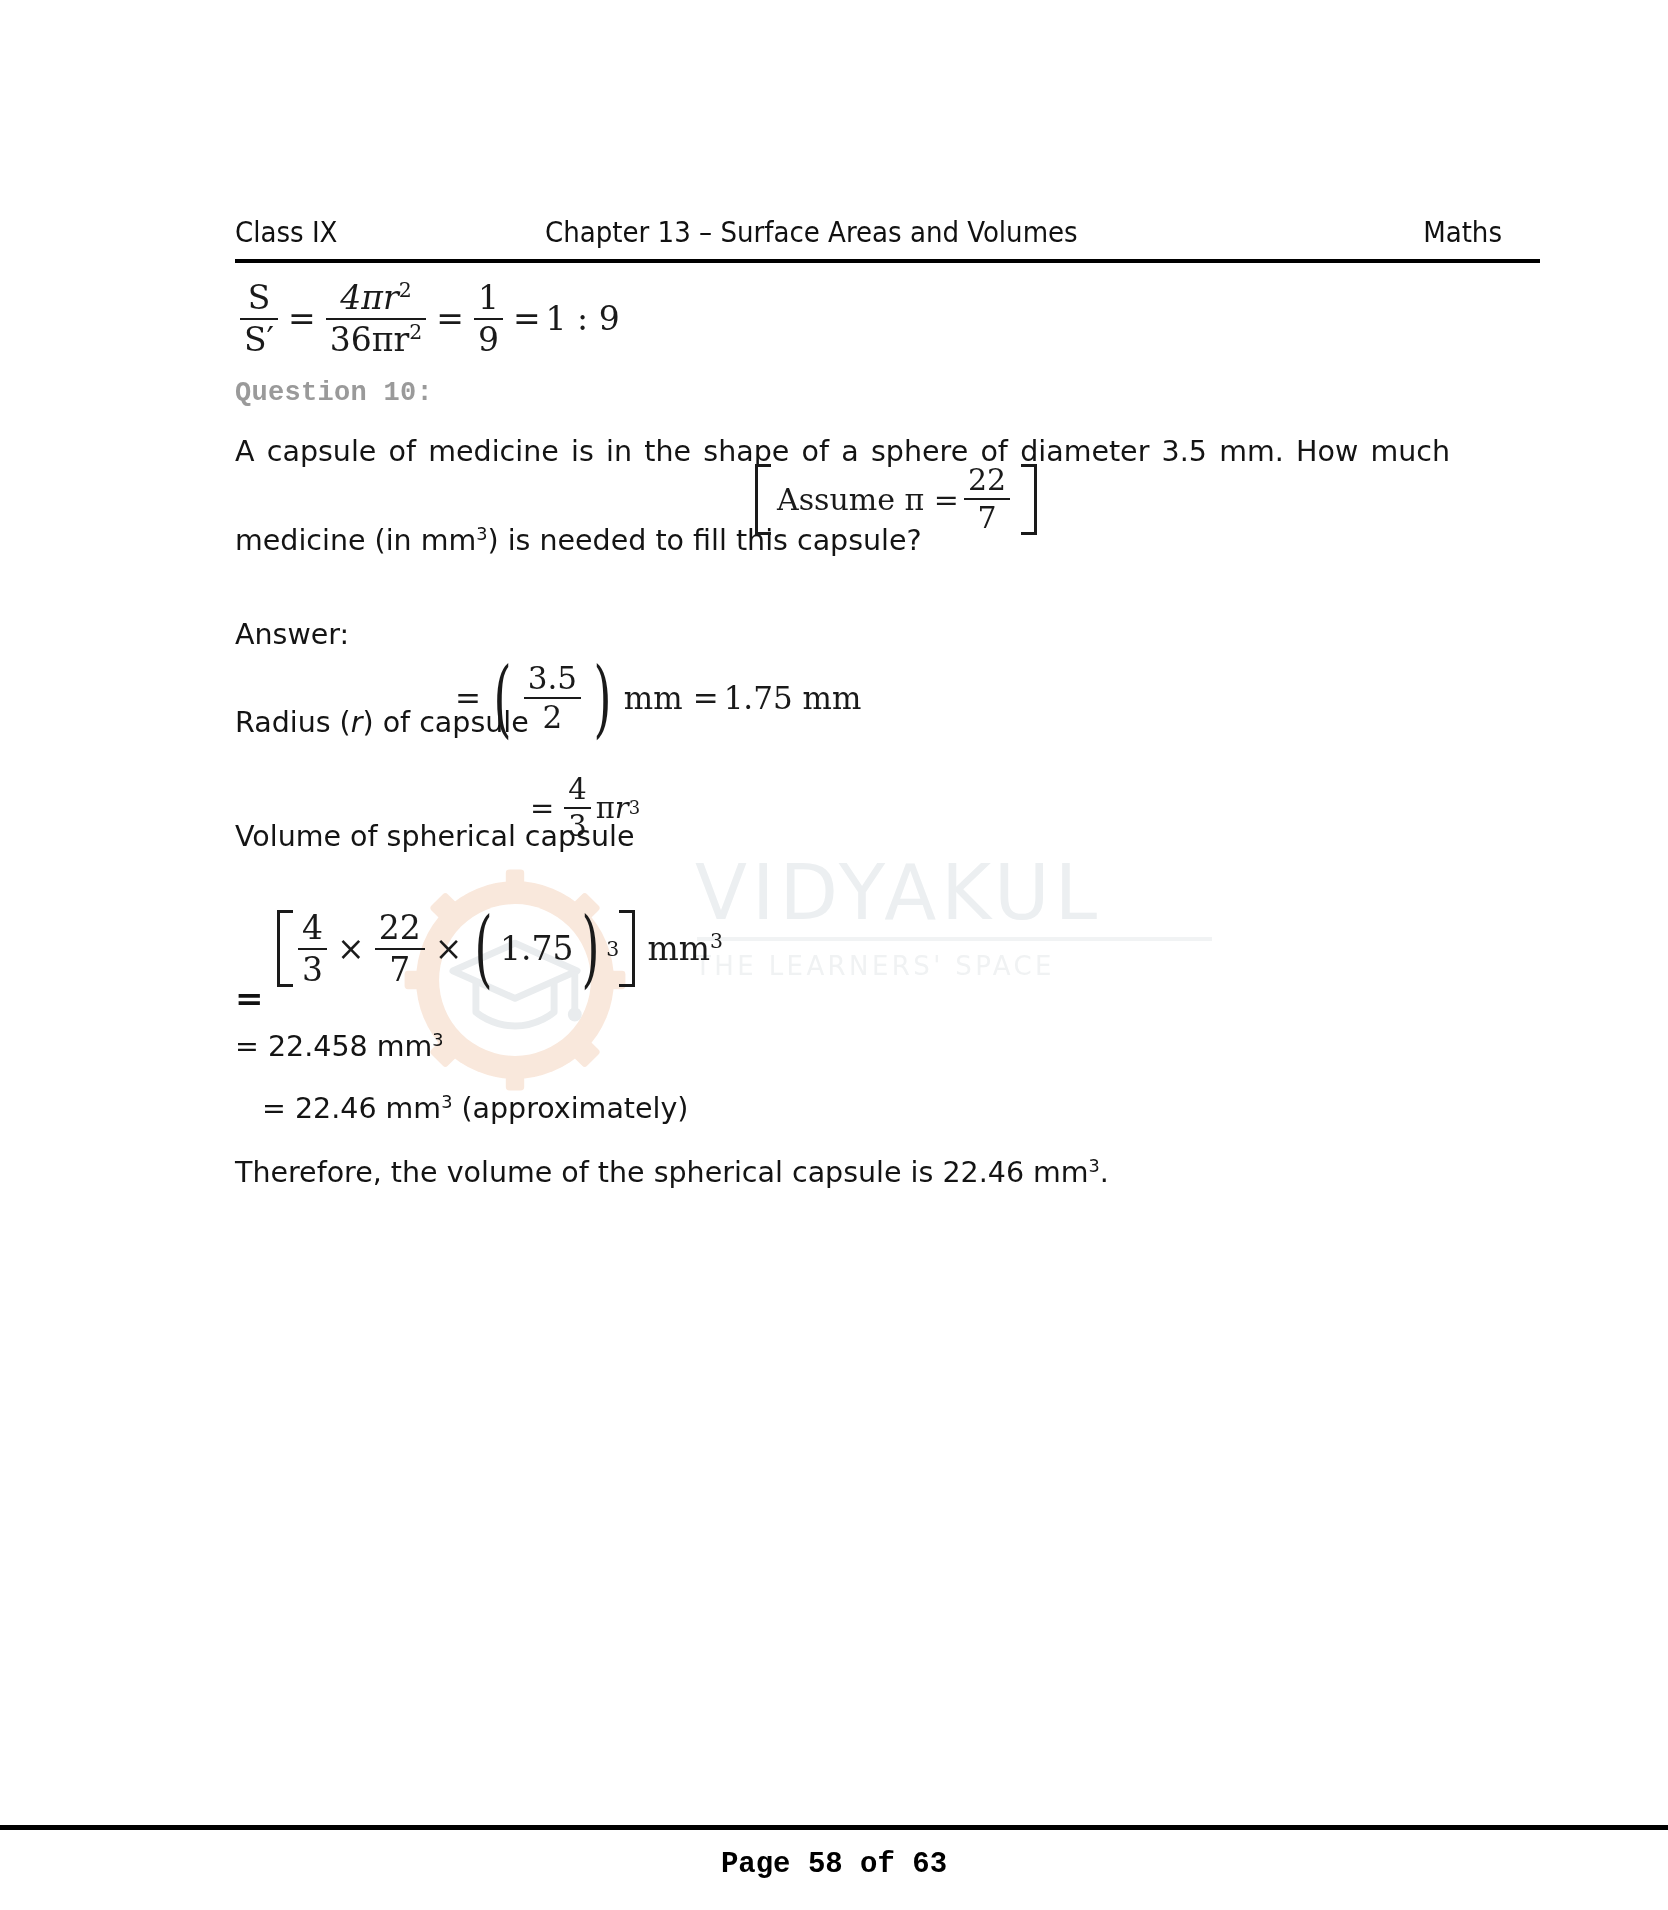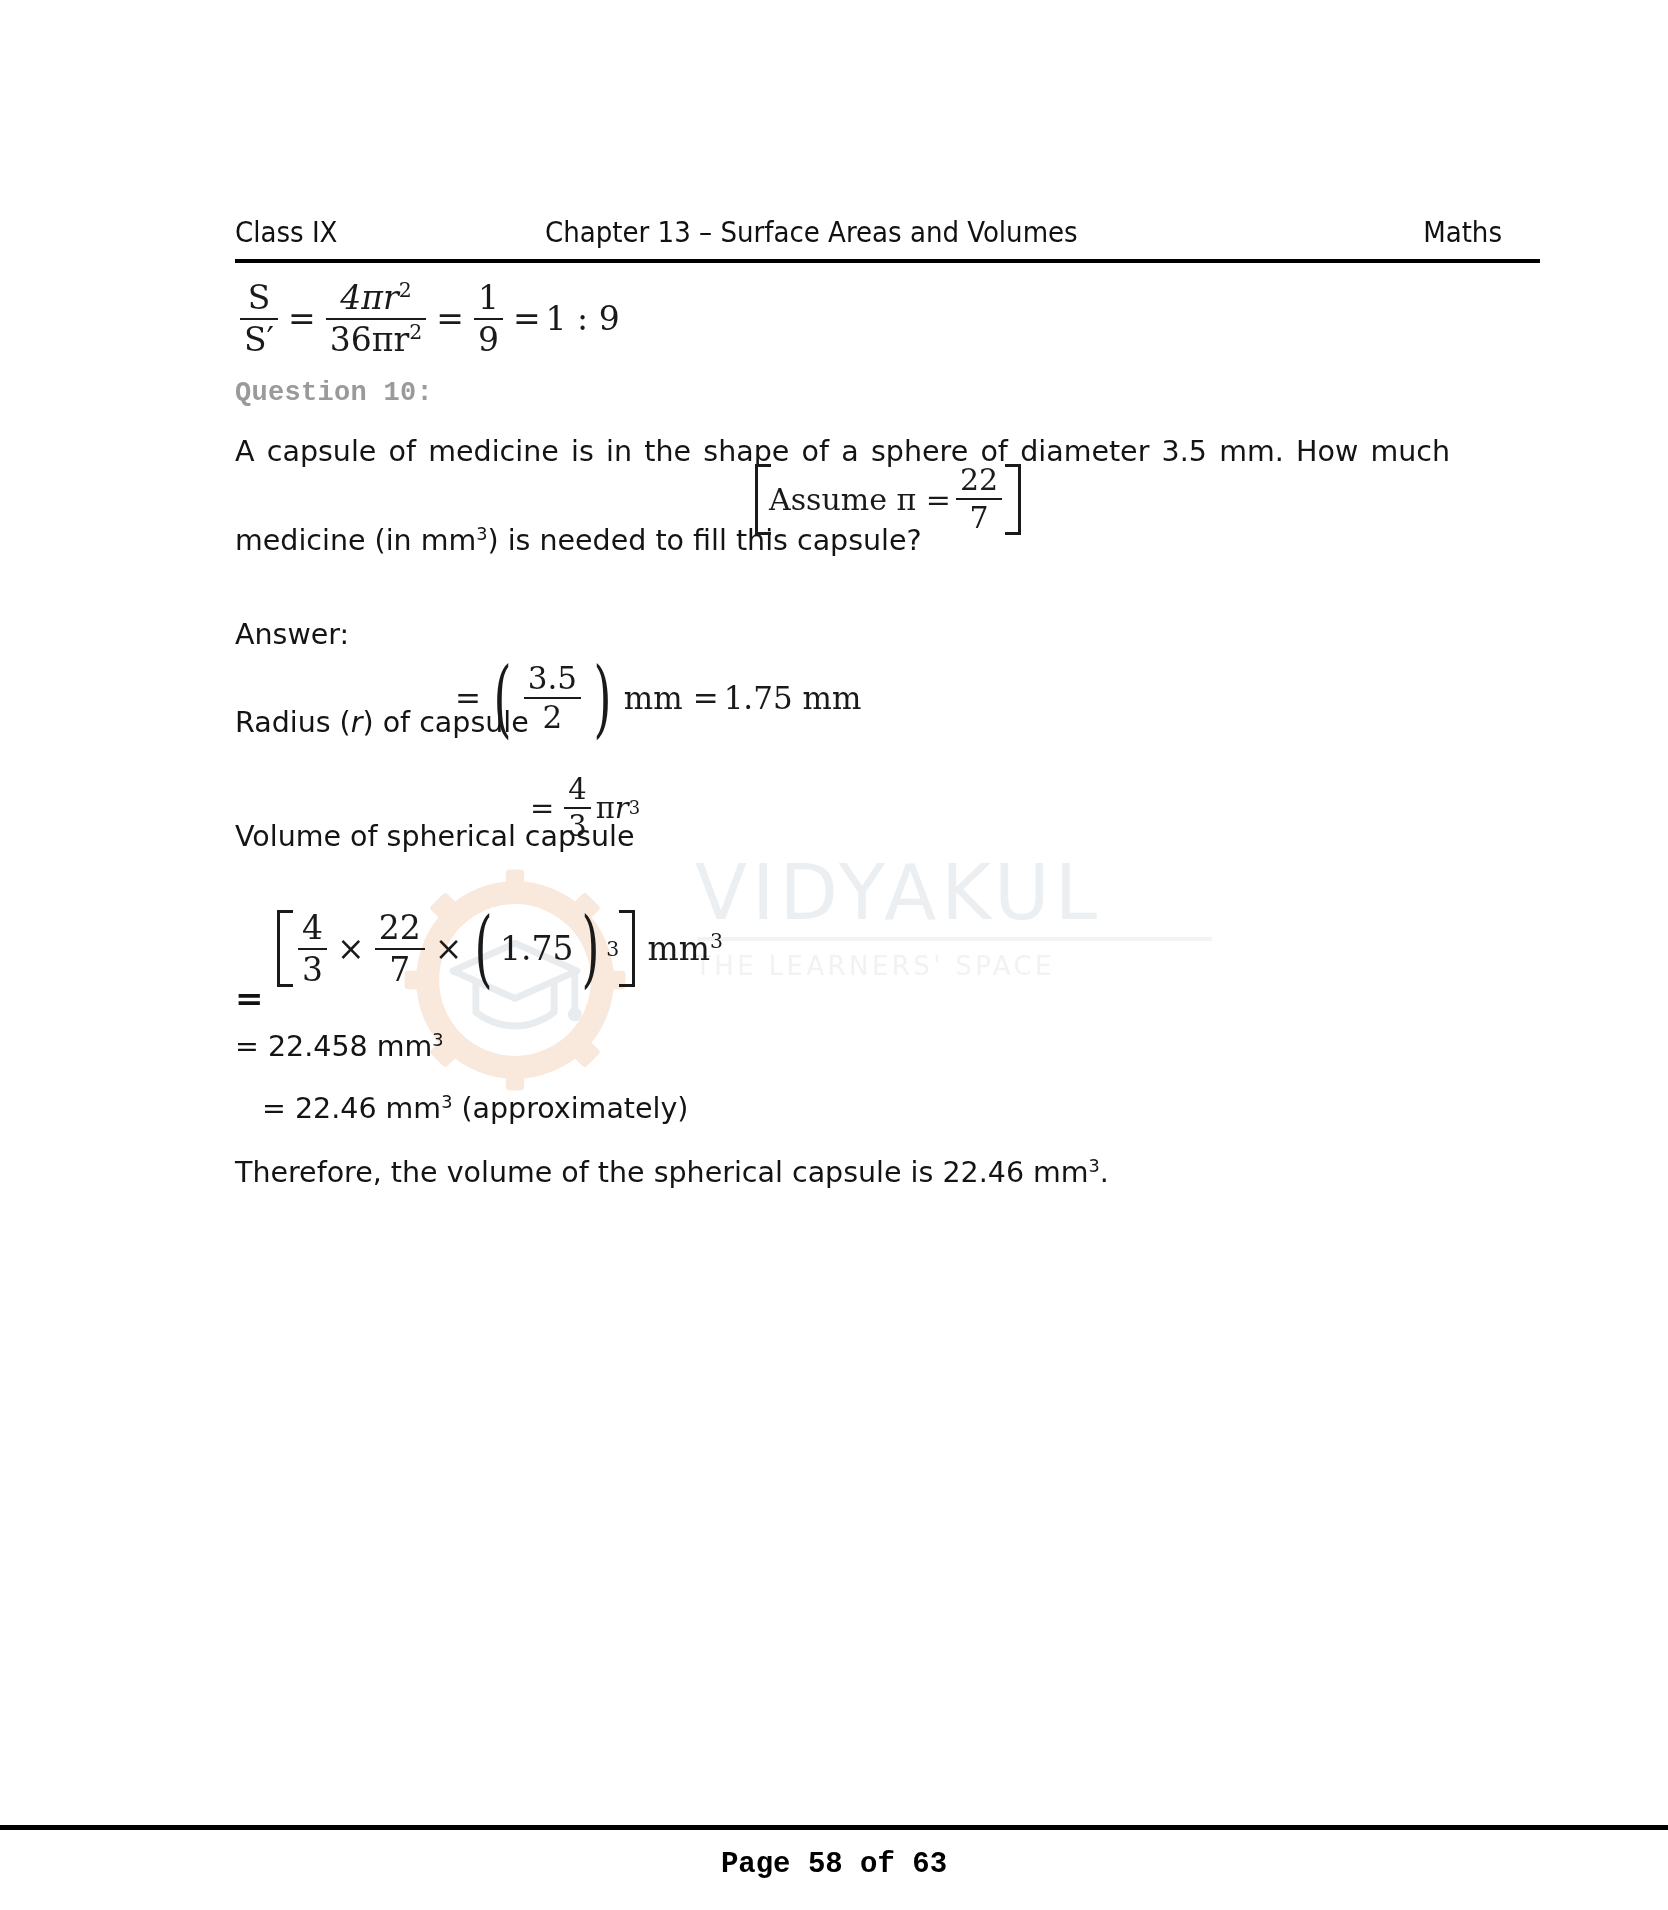--- a/index.html
+++ b/index.html
@@ -196,21 +196,21 @@
 
   .row-qtext1 { position: relative; margin-top: 12px; height: 46px; width: 1215px; }
 
   .row-qtext2 { position: relative; margin-top: 46px; height: 60px; }
   .assume-box {
     position: absolute;
     left: 520px;
     top: -62px;
     font-size: 30px;
   }
-  .assume-box .sqbr { padding: 0 14px; align-items: center; }
+  .assume-box .sqbr { padding: 0 22px; align-items: center; }
 
   .row-answer { position: relative; margin-top: 34px; height: 44px; }
 
   .row-radius { position: relative; margin-top: 44px; height: 58px; }
   .radius-math {
     position: absolute;
     left: 215px;
     top: -46px;
     font-size: 31px;
   }

